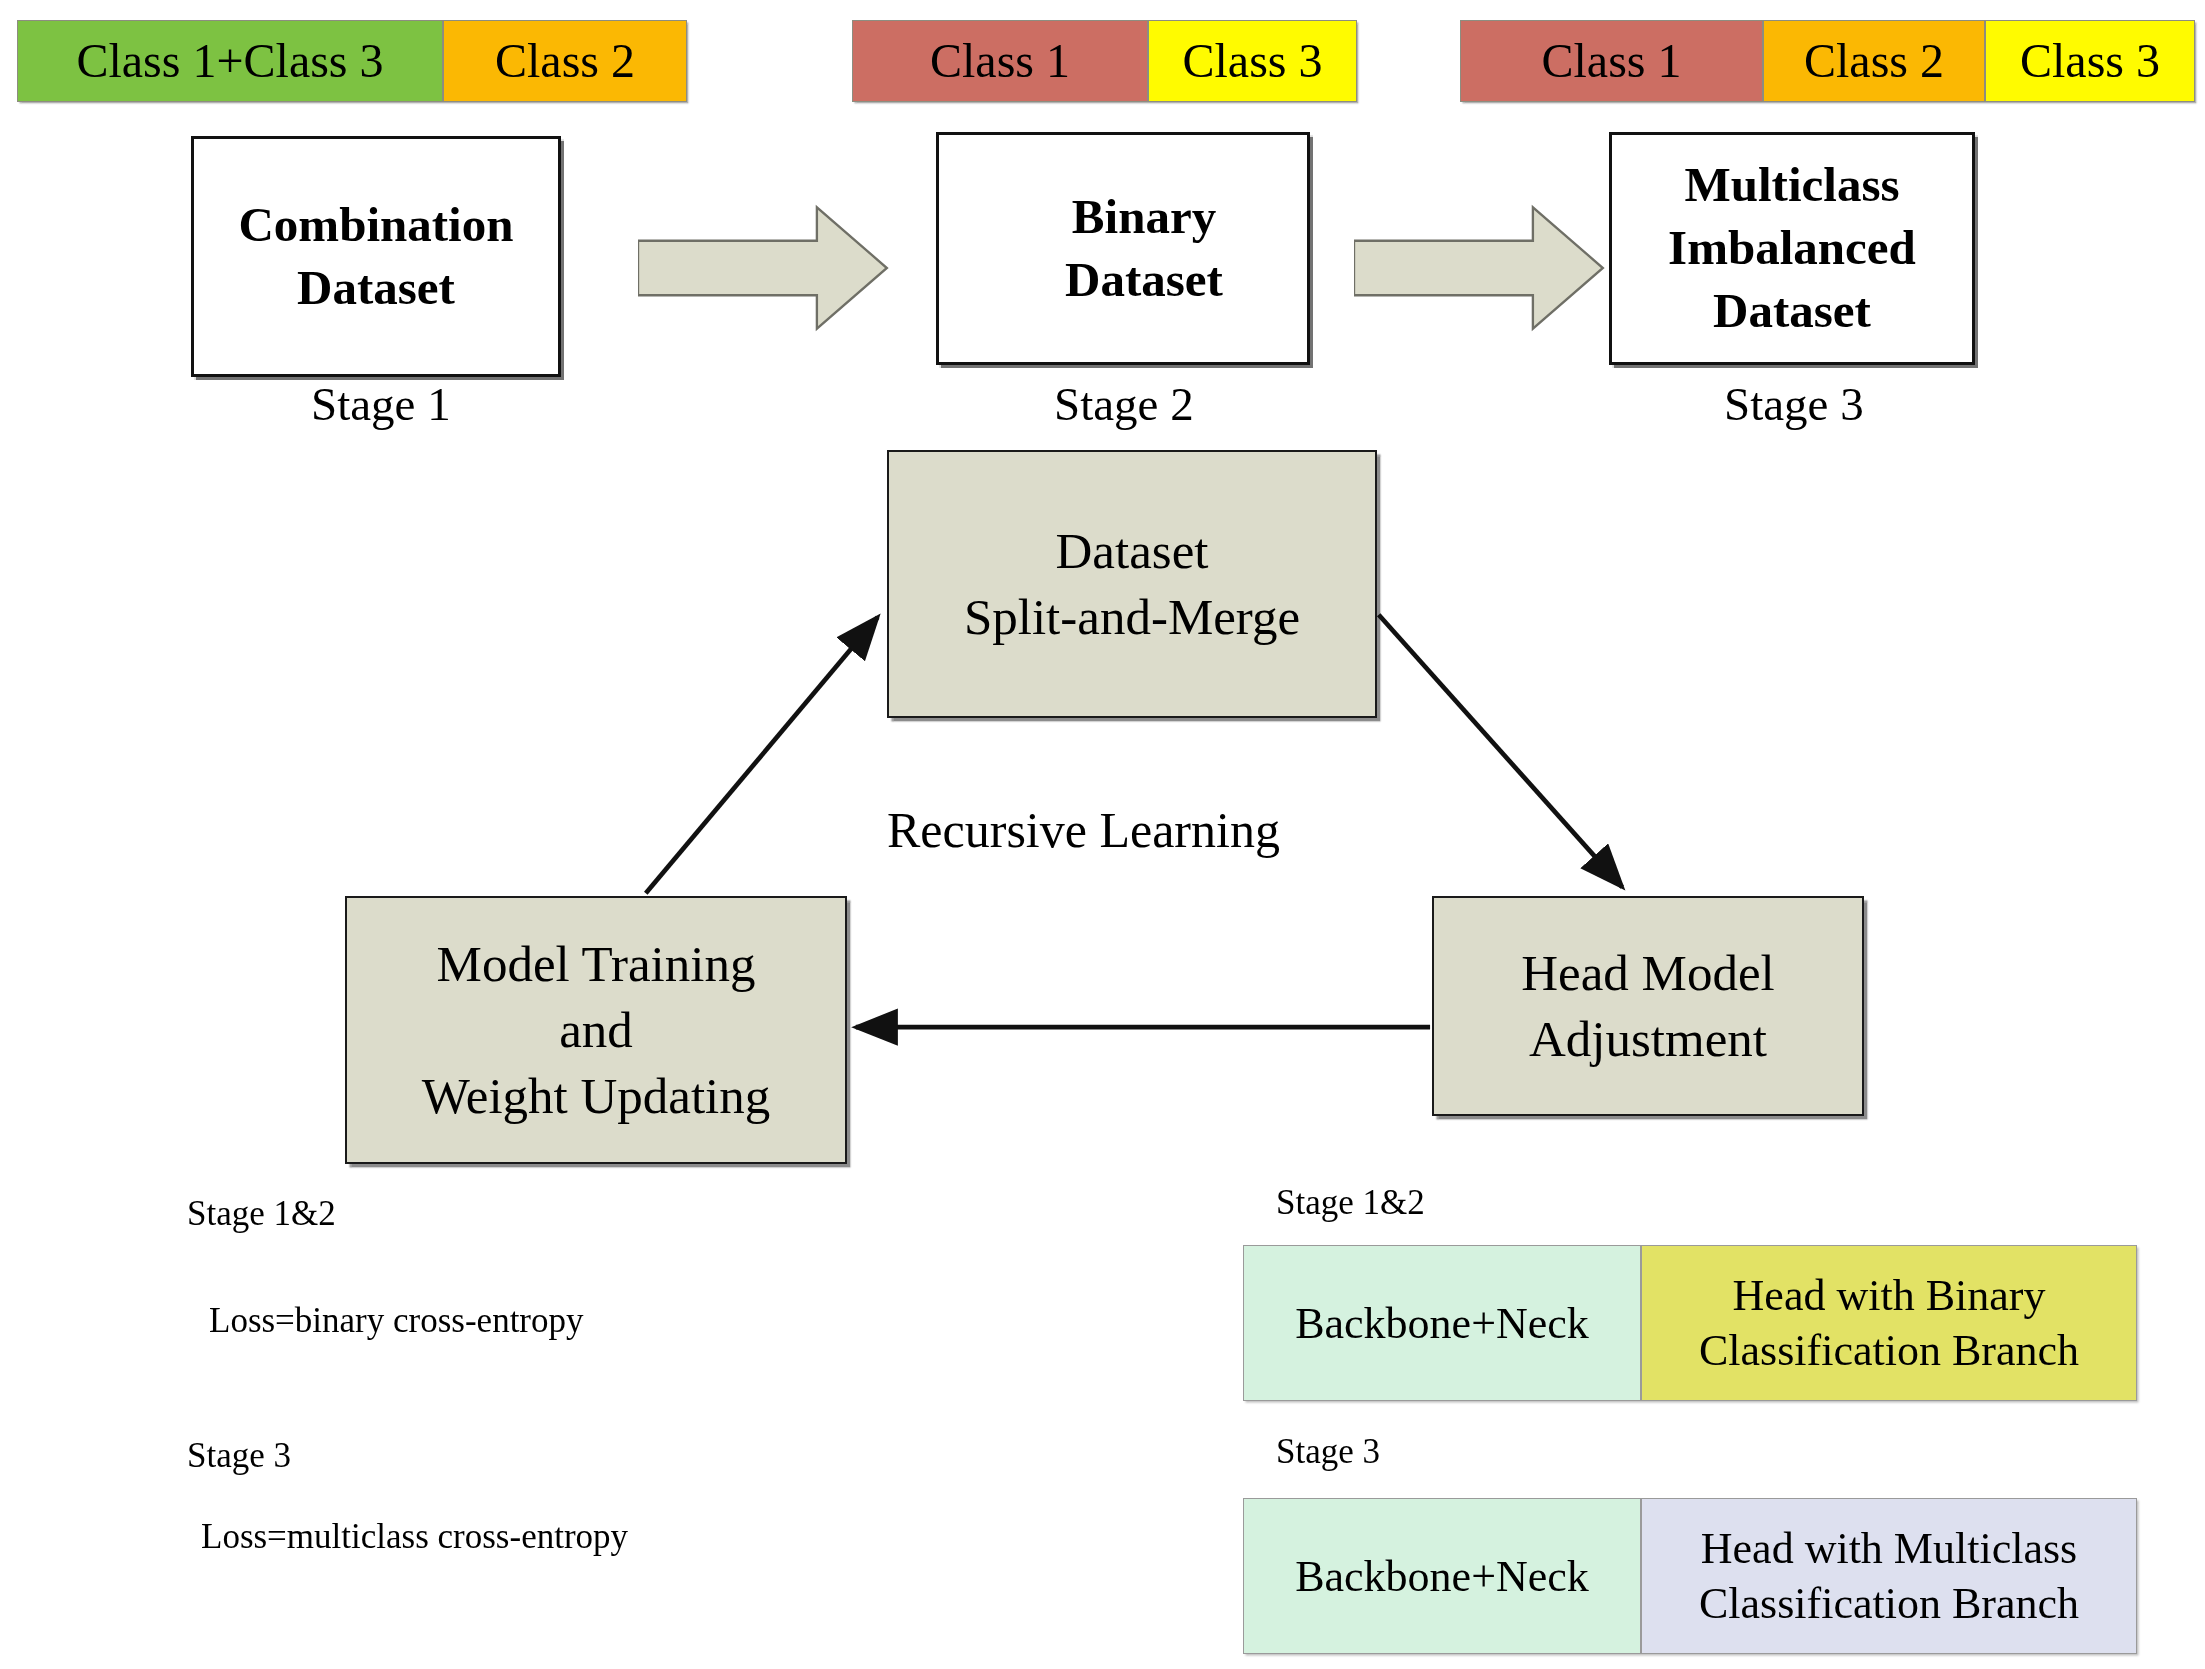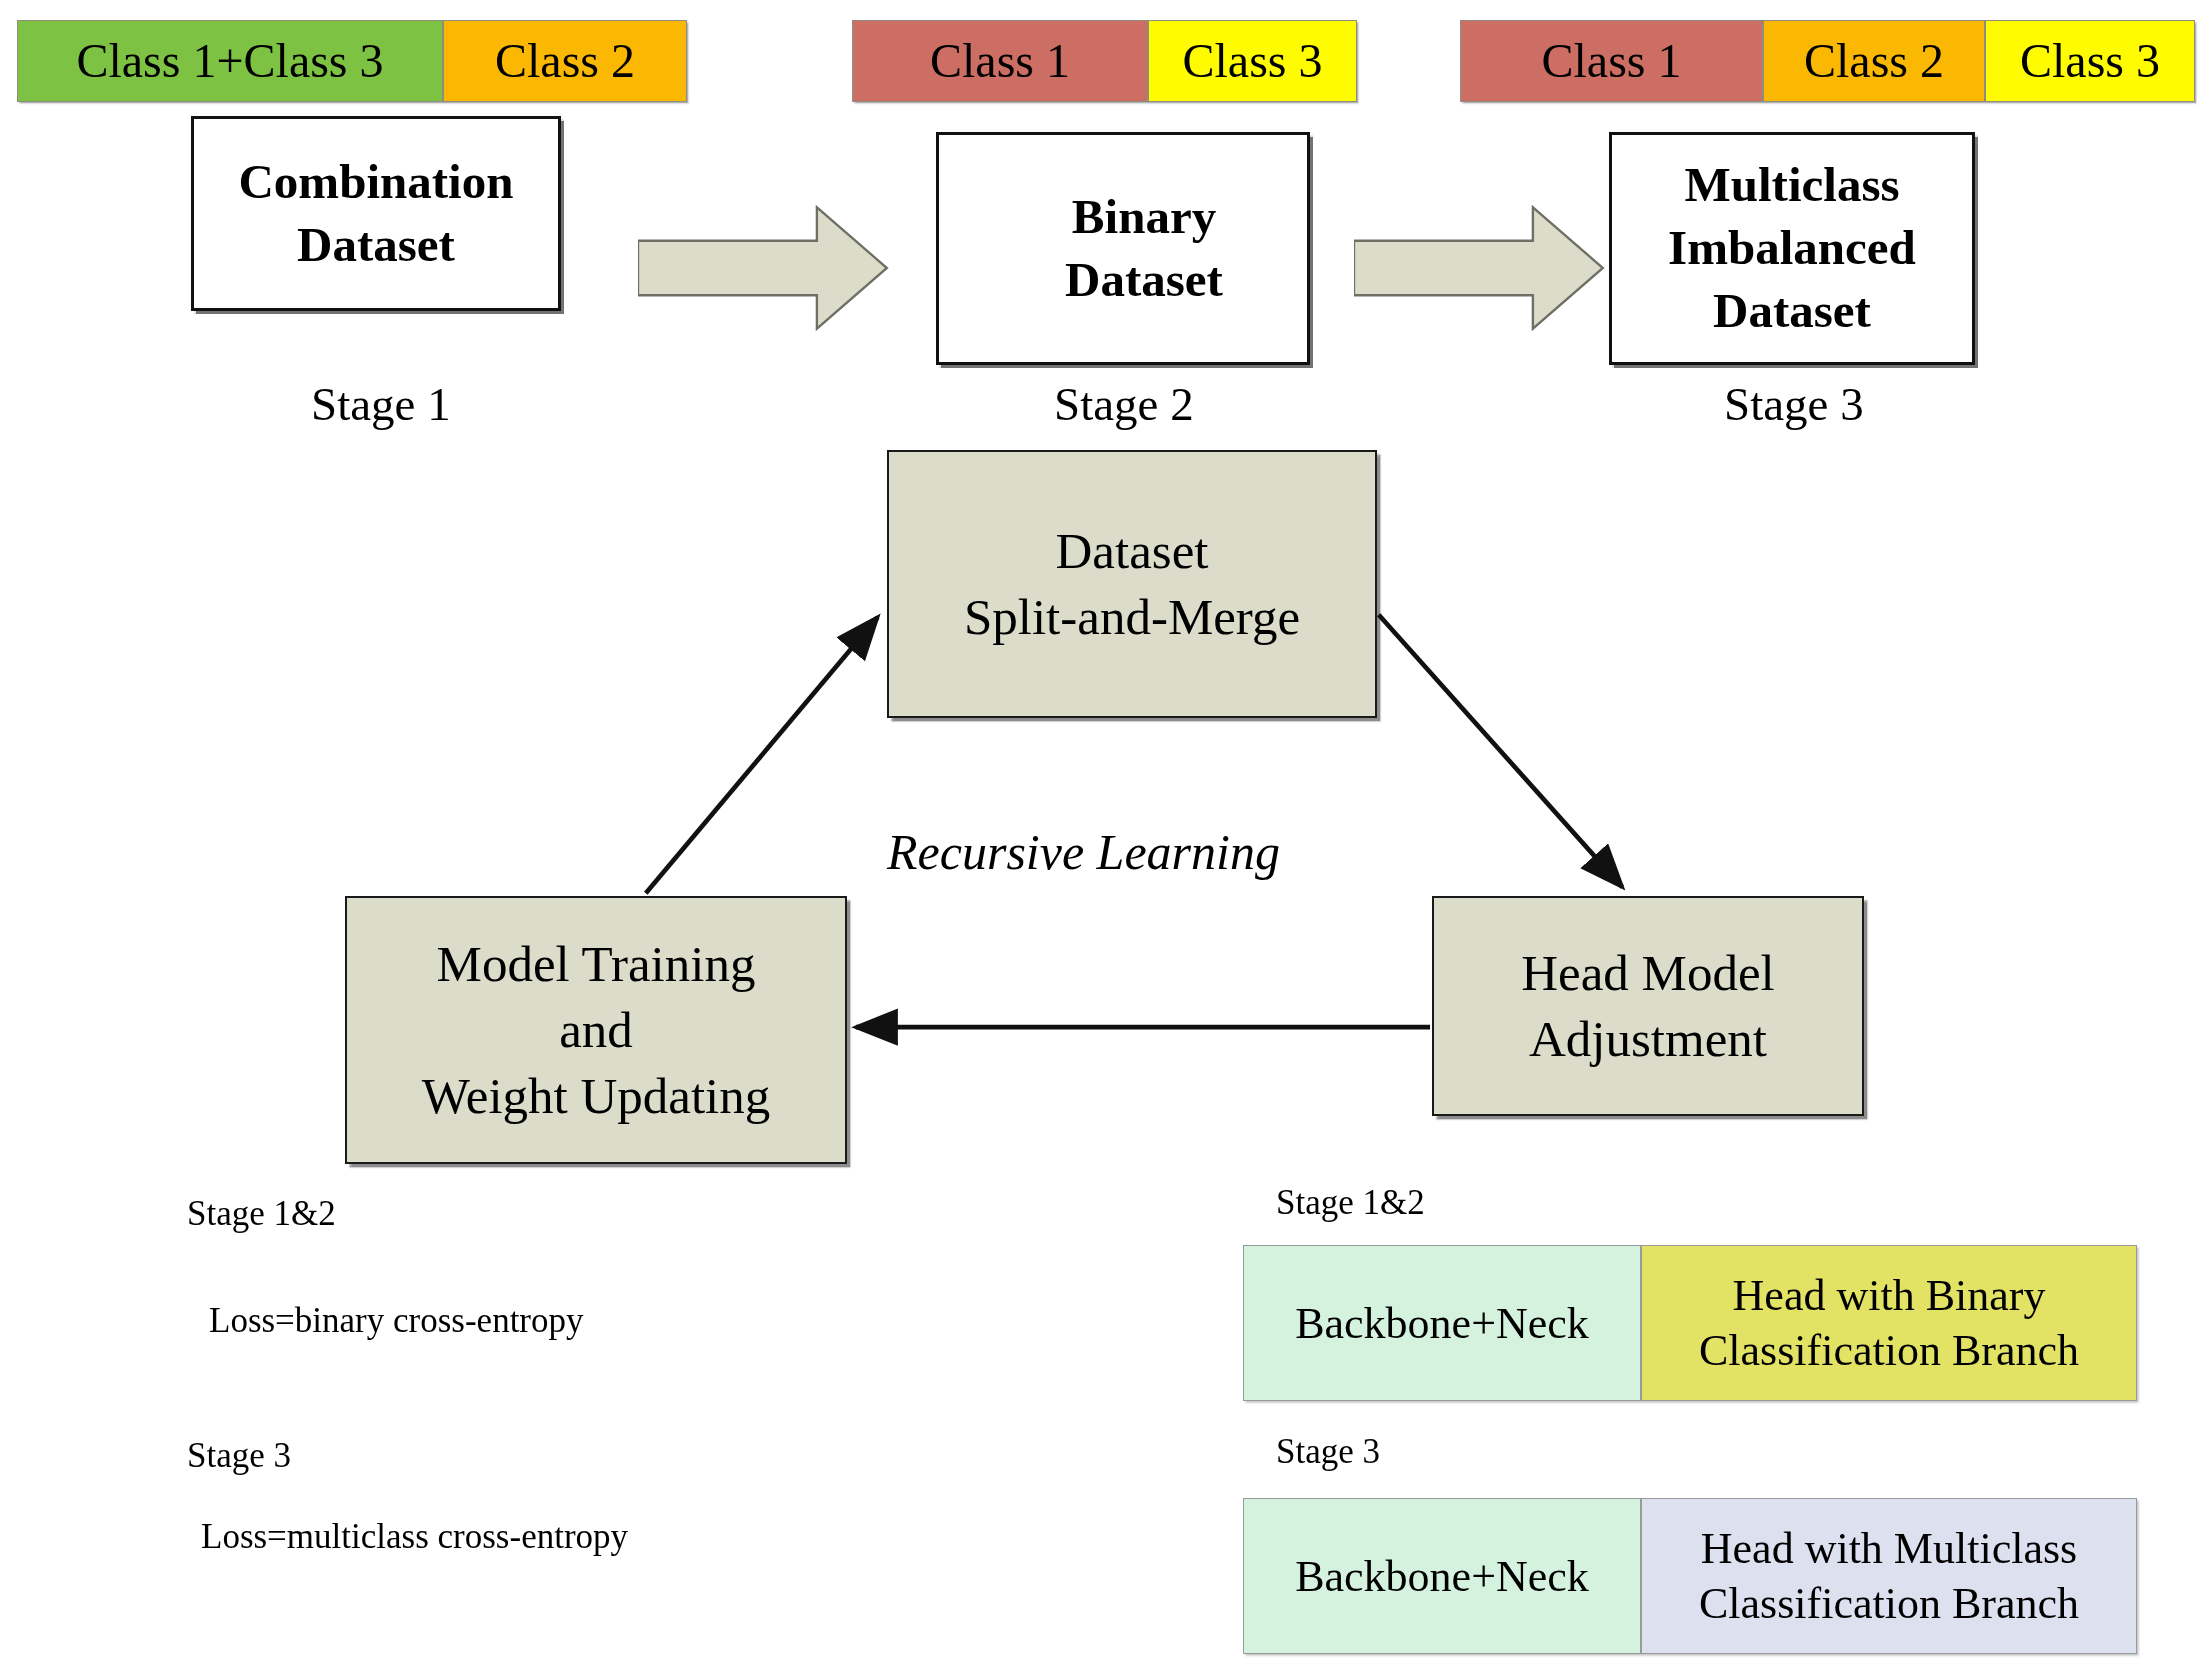--- a/index.html
+++ b/index.html
@@ -62,21 +62,21 @@
   <div class="barseg" style="width:296px;background:#CC6E63;">Class 1</div>
   <div class="barseg" style="width:209px;background:#FFFB00;">Class 3</div>
 </div>
 
 <div class="barstrip" style="left:1460px;top:19.5px;">
   <div class="barseg" style="width:303px;background:#CC6E63;">Class 1</div>
   <div class="barseg" style="width:222px;background:#FBB803;">Class 2</div>
   <div class="barseg" style="width:210px;background:#FFFB00;">Class 3</div>
 </div>
 
-<div class="dsbox" style="left:191px;top:116px;width:370px;height:195px;white-space:pre-line;">Combination
+<div class="dsbox" style="left:191px;top:136px;width:370px;height:241px;white-space:pre-line;">Combination
 Dataset</div>
 
 <div class="dsbox" style="left:936px;top:132px;width:374px;height:233px;white-space:pre-line;padding-left:42px;">Binary
 Dataset</div>
 
 <div class="dsbox" style="left:1609px;top:132px;width:366px;height:233px;white-space:pre-line;">Multiclass
 Imbalanced
 Dataset</div>
 
 <div class="stagelabel" style="left:311px;top:377px;">Stage 1</div>
@@ -98,21 +98,21 @@
 <div class="cybox" style="left:887px;top:450px;width:490px;height:268px;white-space:pre-line;">Dataset
 Split-and-Merge</div>
 
 <div class="cybox" style="left:1432px;top:896px;width:432px;height:220px;white-space:pre-line;">Head Model
 Adjustment</div>
 
 <div class="cybox" style="left:345px;top:896px;width:502px;height:268px;white-space:pre-line;">Model Training
 and
 Weight Updating</div>
 
-<div class="cyclabel" style="left:887px;top:823px;font-style:italic;">Recursive Learning</div>
+<div class="cyclabel" style="left:887px;top:801px;">Recursive Learning</div>
 
 <svg class="overlay" viewBox="0 0 2834 2146" width="2205" height="1670">
   <defs>
     <marker id="ah" markerWidth="12" markerHeight="12" refX="9" refY="4" orient="auto" markerUnits="strokeWidth">
       <path d="M0,0 L10,4 L0,8 z" fill="#111"></path>
     </marker>
   </defs>
 
   <line x1="1772" y1="790" x2="2085" y2="1140" stroke="#111" stroke-width="6" marker-end="url(#ah)"></line>
 

